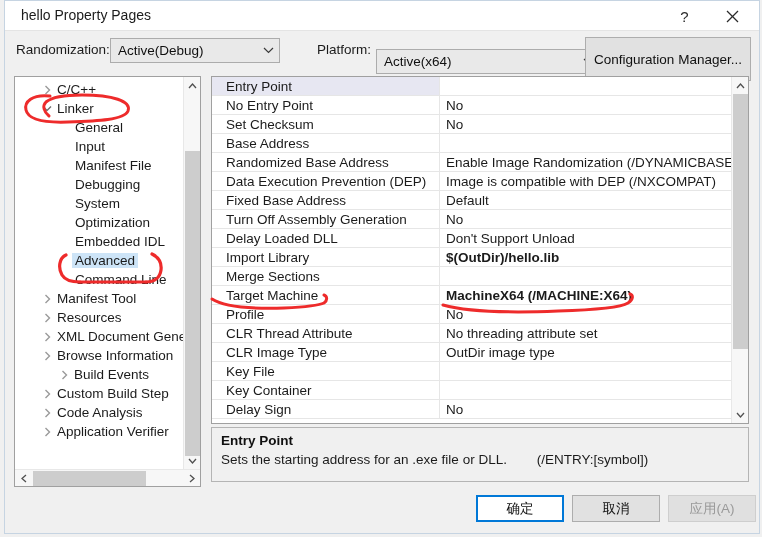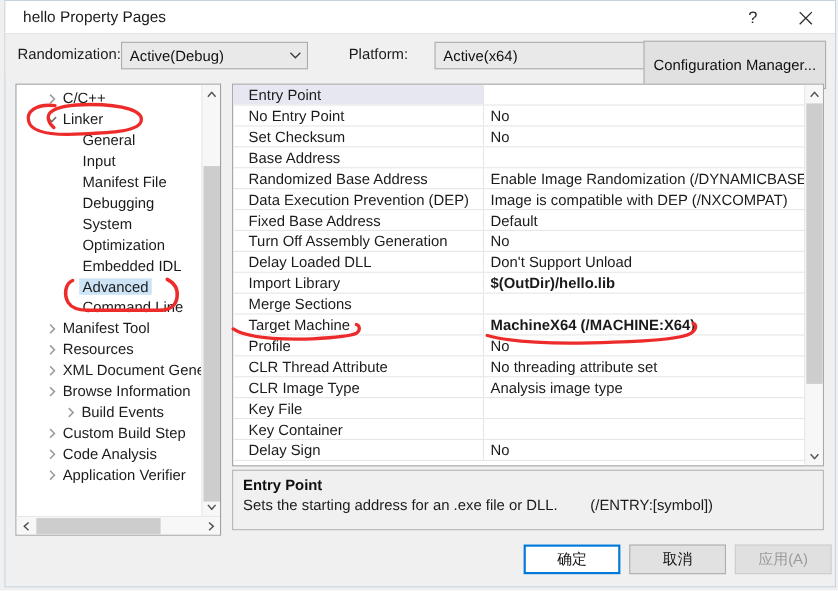--- a/index.html
+++ b/index.html
@@ -266,21 +266,21 @@
     <div class="cfg-label" style="left:11px;">Randomization:</div>
     <div class="combo" style="left:105px; width:170px;">
       <span class="cval">Active(Debug)</span>
       <span class="chev">
         <svg width="11" height="7" viewBox="0 0 11 7">
             <polyline points="1,1 5.5,5.5 10,1" fill="none" stroke="#3a3a3a" stroke-width="1.2"></polyline>
           </svg>
       </span>
     </div>
     <div class="cfg-label" style="left:312px;">Platform:</div>
-    <div class="combo" style="left:390px; width:224px;">
+    <div class="combo" style="left:371px; width:224px;margin-top:11px;">
       <span class="cval">Active(x64)</span>
       <span class="chev">
         <svg width="11" height="7" viewBox="0 0 11 7">
             <polyline points="1,1 5.5,5.5 10,1" fill="none" stroke="#3a3a3a" stroke-width="1.2"></polyline>
           </svg>
       </span>
     </div>
     <div class="btn-cfgmgr">Configuration Manager...</div>
   </div>
 
@@ -477,21 +477,21 @@
         <div class="grow">
           <div class="gname">Profile</div>
           <div class="gval">No</div>
         </div>
         <div class="grow">
           <div class="gname">CLR Thread Attribute</div>
           <div class="gval">No threading attribute set</div>
         </div>
         <div class="grow">
           <div class="gname">CLR Image Type</div>
-          <div class="gval">Analysis image type</div>
+          <div class="gval">OutDir image type</div>
         </div>
         <div class="grow">
           <div class="gname">Key File</div>
           <div class="gval"></div>
         </div>
         <div class="grow">
           <div class="gname">Key Container</div>
           <div class="gval"></div>
         </div>
         <div class="grow">

